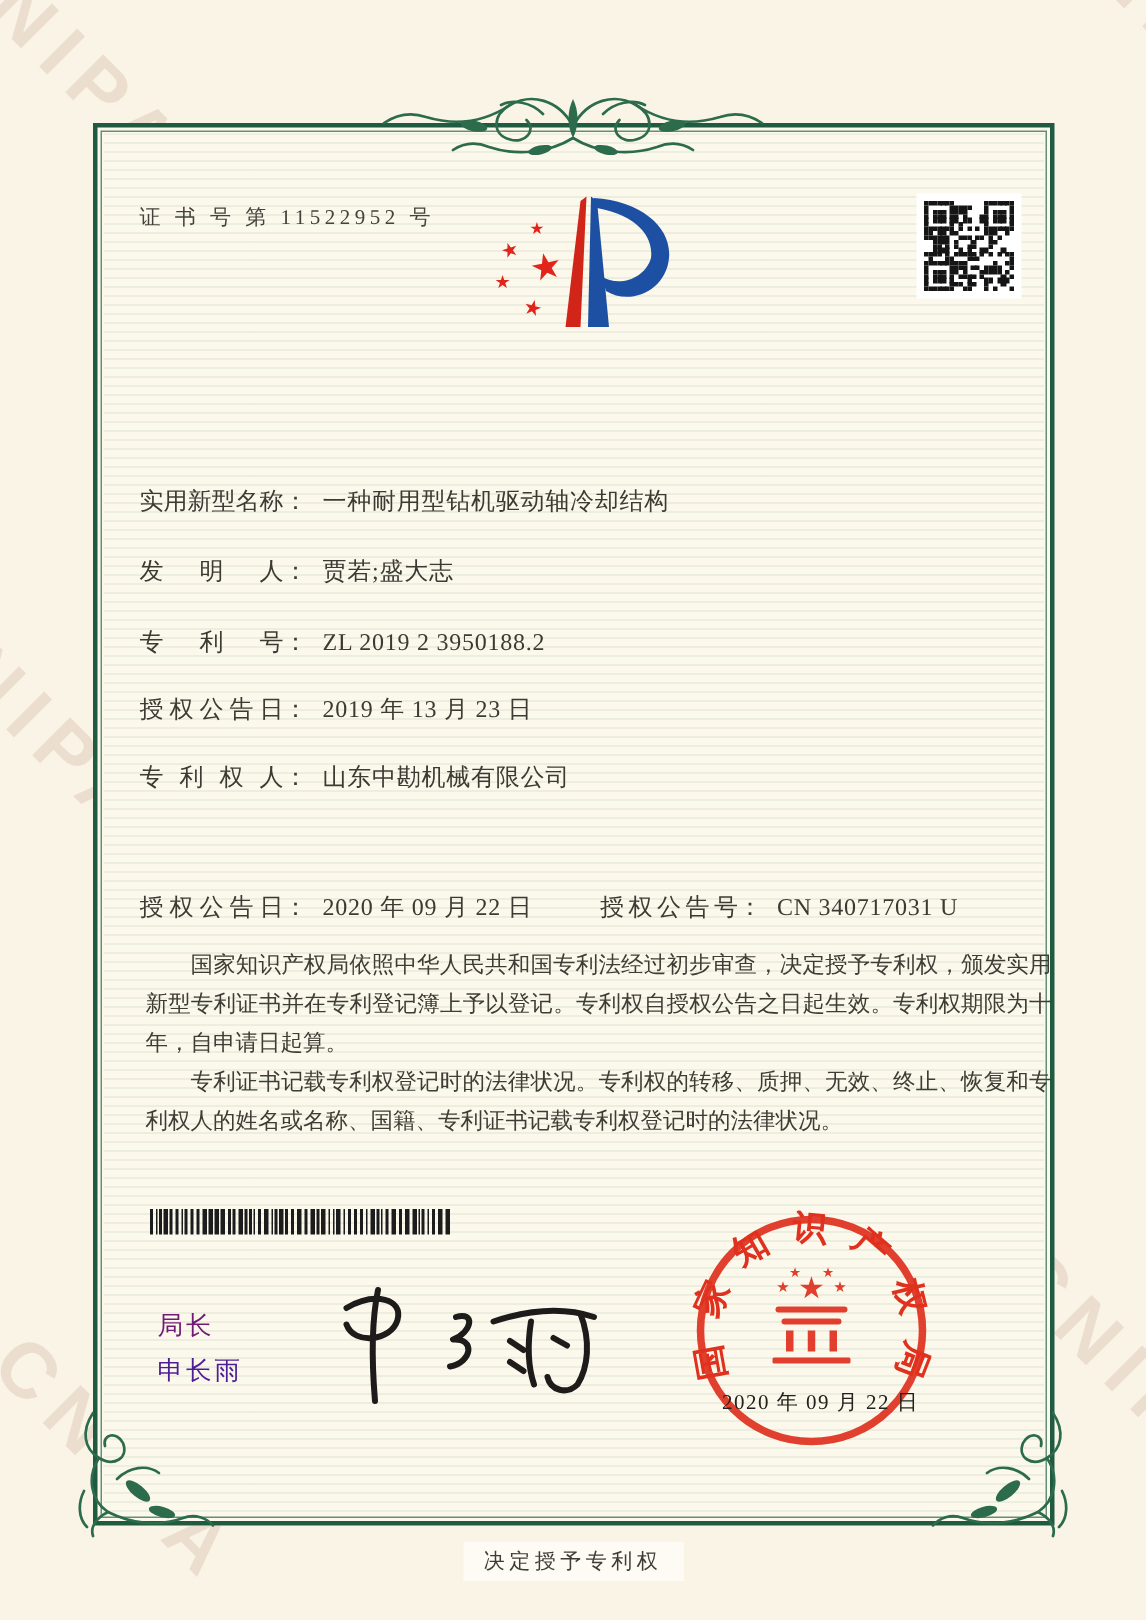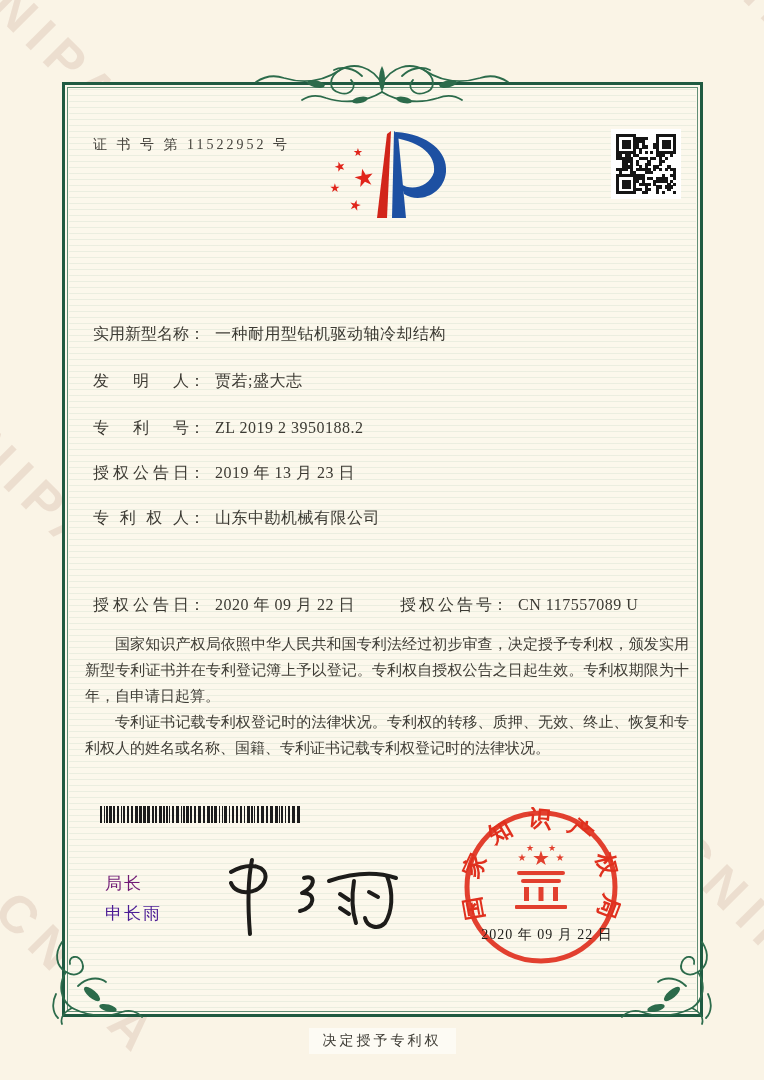--- a/index.html
+++ b/index.html
@@ -44,21 +44,21 @@
          font-size:38px;font-weight:700;letter-spacing:6px;color:#1b1a18;}
 
   .frow{position:absolute;left:93px;font-size:16px;color:#3c3a33;white-space:nowrap;}
   .flabel{display:inline-block;width:96px;text-align:justify;text-align-last:justify;vertical-align:top;}
   .fcolon{display:inline-block;margin-right:10px;}
   .fval{letter-spacing:0.5px;}
   .r0{top:324px;} .r1{top:371px;} .r2{top:418px;} .r3{top:463px;}
   .r4{top:508px;} .r5{top:553px;} .r6{top:595px;} .r7{top:595px;left:400px;}
   .r7 .flabel{width:92px;}
 
-  .paras{position:absolute;left:85px;top:632px;width:604px;font-size:15px;line-height:1.73;
+  .paras{position:absolute;left:97px;top:632px;width:604px;font-size:15px;line-height:1.73;
          color:#3e3c35;text-align:justify;}
   .paras p{margin:0;text-indent:2em;}
 
   .barcode{position:absolute;left:100px;top:806px;width:202px;height:17px;}
   .barcode i{position:absolute;top:0;height:100%;background:#1c1c1c;display:block;}
 
   .signer-title{position:absolute;left:105px;top:872px;font-size:17px;color:#701a75;letter-spacing:2px;}
   .signer-name{position:absolute;left:105px;top:902px;font-size:17px;color:#4c1d95;letter-spacing:2px;}
   .signature{position:absolute;left:216px;top:850px;}
 
@@ -393,21 +393,21 @@
     <div class="frow r3">
       <span class="flabel">授权公告日</span><span class="fcolon">：</span><span class="fval">2019 年 13 月 23 日</span>
     </div>
     <div class="frow r4">
       <span class="flabel">专利权人</span><span class="fcolon">：</span><span class="fval">山东中勘机械有限公司</span>
     </div>
     <div class="frow r6">
       <span class="flabel">授权公告日</span><span class="fcolon">：</span><span class="fval">2020 年 09 月 22 日</span>
     </div>
     <div class="frow r7">
-      <span class="flabel">授权公告号</span><span class="fcolon">：</span><span class="fval">CN 117557089 U</span>
+      <span class="flabel">授权公告号</span><span class="fcolon">：</span><span class="fval">CN 340717031 U</span>
     </div>
 
     <div class="paras">
       <p>国家知识产权局依照中华人民共和国专利法经过初步审查，决定授予专利权，颁发实用新型专利证书并在专利登记簿上予以登记。专利权自授权公告之日起生效。专利权期限为十年，自申请日起算。</p>
       <p>专利证书记载专利权登记时的法律状况。专利权的转移、质押、无效、终止、恢复和专利权人的姓名或名称、国籍、专利证书记载专利权登记时的法律状况。</p>
     </div>
 
     <div class="barcode">
       <span style="position:absolute;inset:0;" class="">
           <i style="position:absolute;top:0;height:100%;background:#1c1c1c;left:0px;width:2px"></i>

